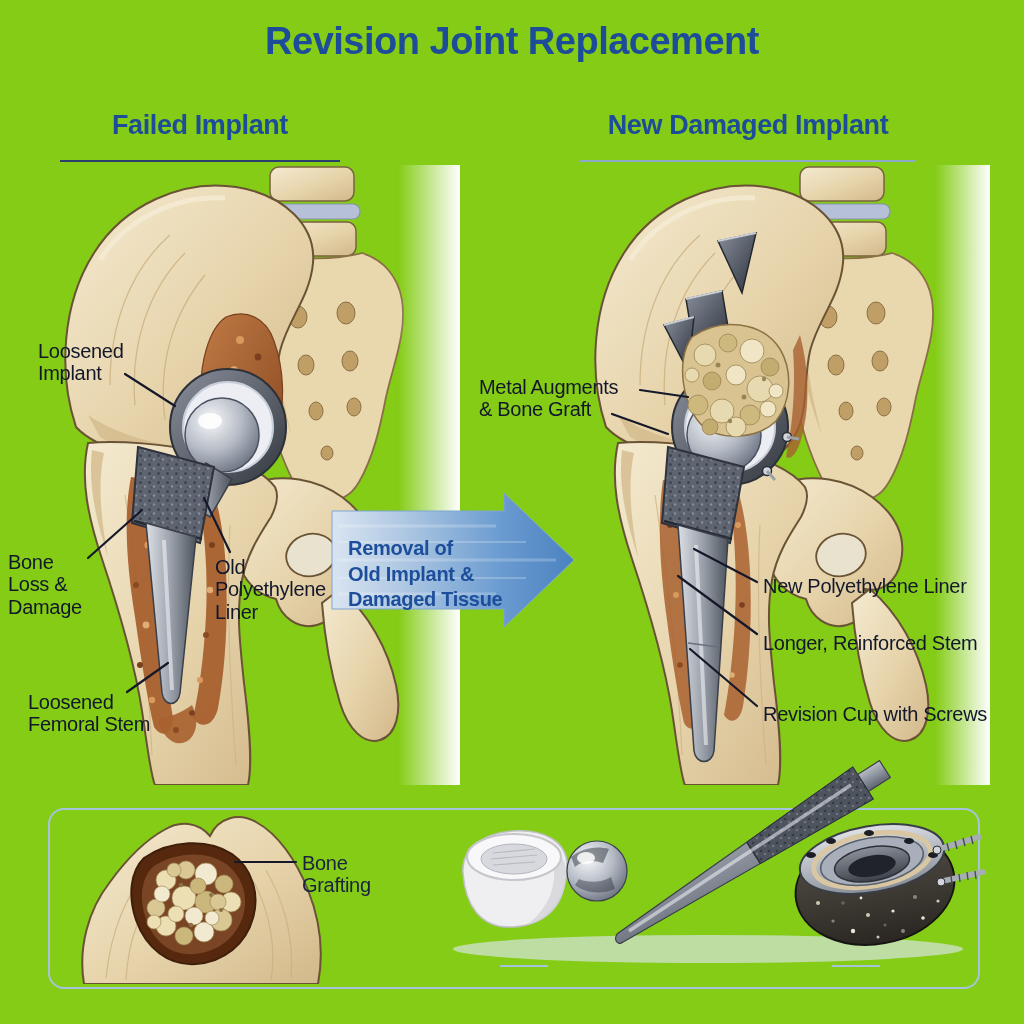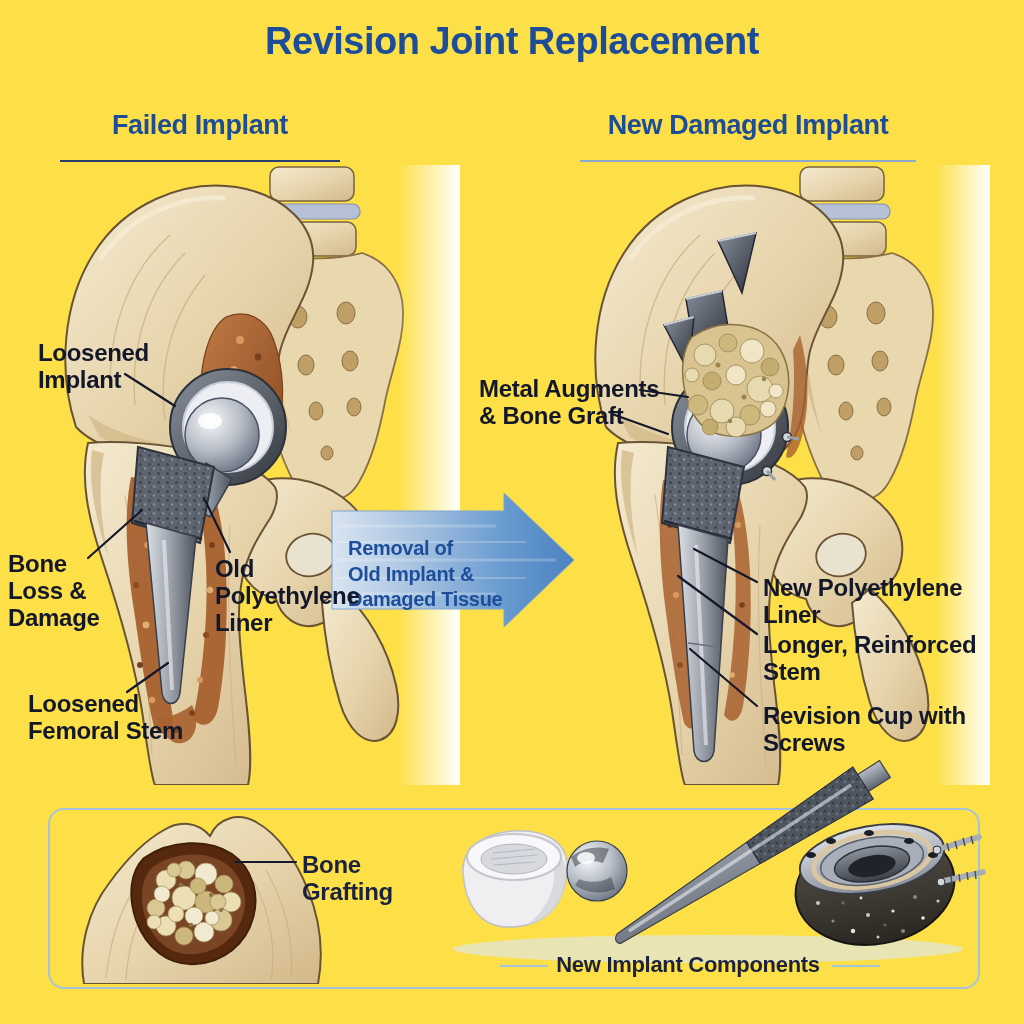--- a/index.html
+++ b/index.html
@@ -1,25 +1,25 @@
 <!DOCTYPE html>
 <html><head>
 <meta charset="utf-8">
 <style>
   html,body{margin:0;padding:0;background:#ffffff;}
-  #stage{position:relative;width:1024px;height:1024px;background:#fde047;overflow:hidden;
+  #stage{position:relative;width:1024px;height:1024px;background:#84cc16;overflow:hidden;
          font-family:"Liberation Sans",sans-serif;}
   .title{position:absolute;left:0;right:0;top:20px;text-align:center;font-size:38px;
          font-weight:bold;color:#1d4d98;letter-spacing:-0.5px;z-index:30;}
   .panel-heading{position:absolute;text-align:center;font-weight:bold;color:#1d4d98;
          font-size:27px;letter-spacing:-0.4px;padding-bottom:19px;z-index:30;}
   .panel-heading.left{left:60px;width:280px;top:110px;border-bottom:2.5px solid #2b3f6d;}
   .panel-heading.right{left:580px;width:336px;top:110px;border-bottom:2.5px solid #8fa9c9;}
-  .lbl{position:absolute;white-space:pre-line;font-weight:bold;color:#12172a;
-       font-size:24px;line-height:1.12;letter-spacing:-0.3px;z-index:30;}
+  .lbl{position:absolute;white-space:pre-line;font-weight:normal;color:#12172a;
+       font-size:20px;line-height:1.12;letter-spacing:-0.3px;z-index:30;}
   .lbl.navy{color:#1a2240;}
   .arrow-text{position:absolute;left:348px;top:536px;width:215px;white-space:pre-line;
        font-weight:bold;color:#1d4e9b;font-size:20px;line-height:1.28;z-index:30;letter-spacing:-0.3px;}
   .caption{position:absolute;left:538px;width:300px;top:952px;text-align:center;
        font-weight:bold;color:#1a2240;font-size:22px;z-index:30;letter-spacing:-0.3px;}
   .bottom-panel{position:absolute;left:48px;top:808px;width:928px;height:177px;
        border:2.5px solid #a6c3db;border-radius:16px;z-index:5;}
   .illus{position:absolute;z-index:10;}
   .overlay{position:absolute;left:0;top:0;z-index:25;pointer-events:none;}
   .arrow-svg{position:absolute;left:326px;top:484px;z-index:15;}
@@ -527,15 +527,14 @@
 Liner</div>
   <div class="lbl" style="left:28px;top:691px">Loosened
 Femoral Stem</div>
   <div class="lbl" style="left:479px;top:376px">Metal Augments
 &amp; Bone Graft</div>
   <div class="lbl" style="left:763px;top:575px">New Polyethylene Liner</div>
   <div class="lbl" style="left:763px;top:632px">Longer, Reinforced Stem</div>
   <div class="lbl" style="left:763px;top:703px">Revision Cup with Screws</div>
   <div class="lbl navy" style="left:302px;top:852px">Bone
 Grafting</div>
-  <div class="caption">New Implant Components</div>
 
 </div>
 
 </body></html>

